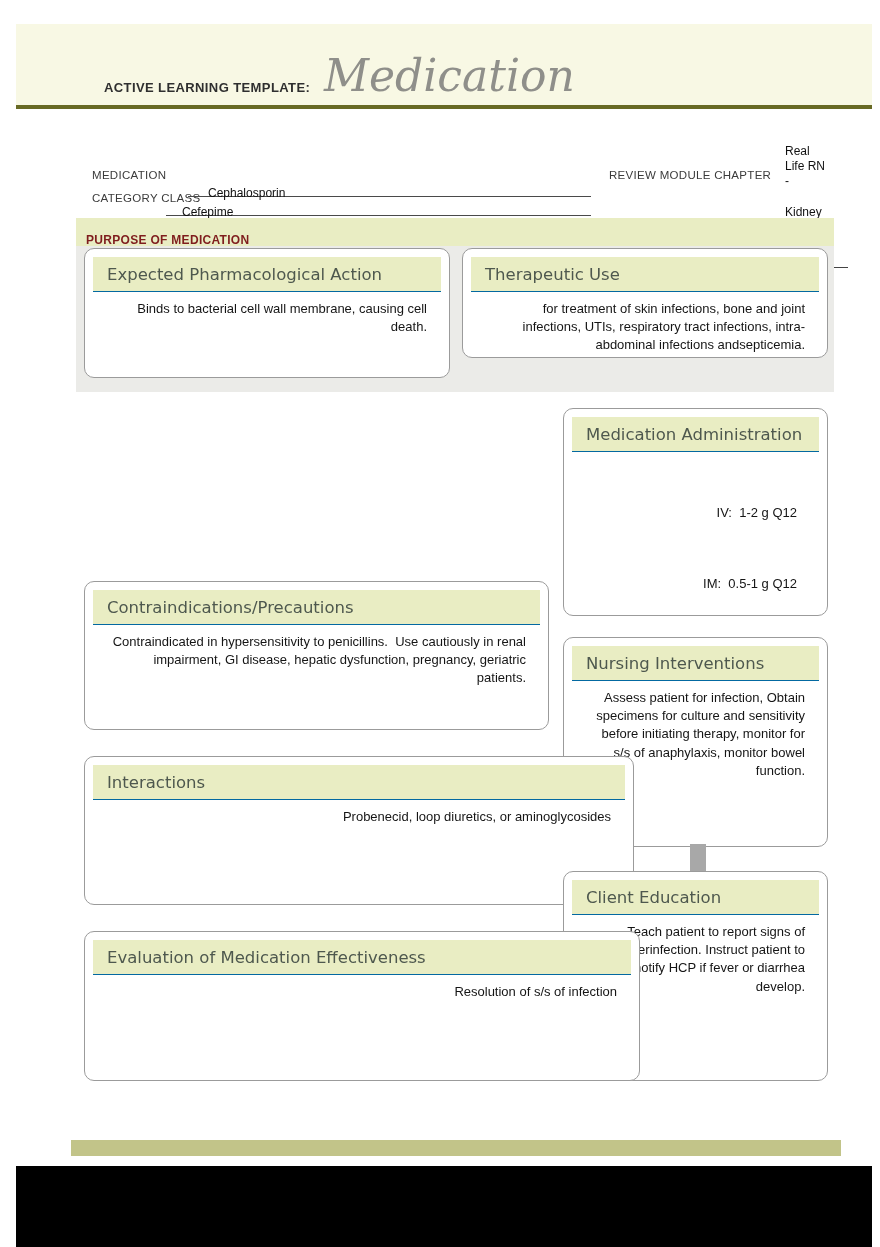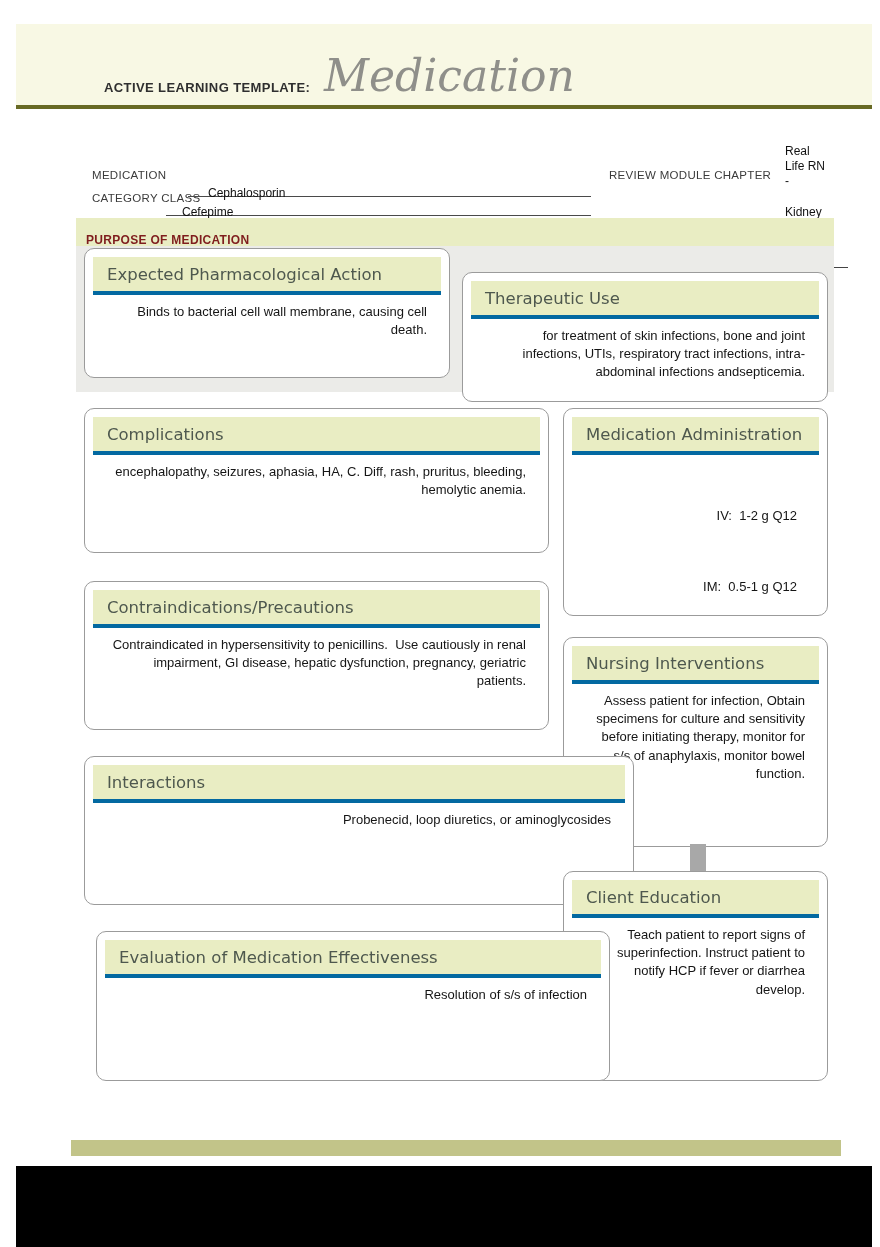--- a/index.html
+++ b/index.html
@@ -33,32 +33,32 @@
   .fill-line{position:absolute;border-bottom:1px solid #4a4a4a;font-size:12px;color:#111;}
   .medication-line{left:150px;top:140px;width:425px;height:19px;padding-left:8px;margin-top:41px;}
   .category-line{left:172px;top:162px;width:403px;height:19px;padding-left:12px;}
 
   
   .purpose-band{position:absolute;left:60px;top:202px;width:758px;height:28px;background:var(--section-band);font-size:12px;font-weight:bold;color:#7f1d1d;letter-spacing:.3px;line-height:28px;padding-left:10px;}
   .purpose-panel{position:absolute;left:60px;top:230px;width:758px;height:146px;background:var(--panel-gray);}
 
   
   .box{position:absolute;background:#fff;border:1px solid var(--box-border);border-radius:10px;overflow:hidden;}
-  .box-head{background:var(--box-header);border-bottom:4px solid #0369a1;padding:8px 14px 7px 14px;font-family:"DejaVu Sans","Liberation Sans",sans-serif;font-size:16.5px;color:var(--title-text);}
+  .box-head{background:var(--box-header);border-bottom:1px solid #0369a1;padding:8px 14px 7px 14px;font-family:"DejaVu Sans","Liberation Sans",sans-serif;font-size:16.5px;color:var(--title-text);}
   .box-body{padding:8px 14px;font-size:13px;color:#151515;line-height:1.4;white-space:pre-wrap;text-align:right;}
 
   .box-expected{left:68px;top:232px;width:366px;height:130px;}
-  .box-therapeutic{left:446px;top:232px;width:366px;height:130px;margin-top:24px;}
+  .box-therapeutic{left:446px;top:232px;width:366px;height:110px;}
   .box-complications{left:68px;top:392px;width:465px;height:145px;}
   .box-administration{left:547px;top:392px;width:265px;height:208px;}
   .box-contraindications{left:68px;top:565px;width:465px;height:149px;}
   .box-interventions{left:547px;top:621px;width:265px;height:210px;}
   .box-interactions{left:68px;top:740px;width:550px;height:149px;}
   .box-education{left:547px;top:855px;width:265px;height:210px;}
-  .box-evaluation{left:80px;top:915px;width:514px;height:150px;}
+  .box-evaluation{left:68px;top:915px;width:556px;height:150px;}
 
   .connector{position:absolute;left:674px;top:828px;width:11px;height:30px;background:#a8a8a8;}
 
   
   .footer-rule{position:absolute;left:55px;top:1124px;width:770px;height:2px;background:#c2c489;}
   .footer-black{position:absolute;left:0;top:1150px;width:880px;height:85px;background:var(--footer-black);}
   .footer-olive{position:absolute;left:0;top:1235px;width:880px;height:12px;background:var(--footer-olive);}
 </style>
 </head>
 <body>
@@ -93,24 +93,20 @@
   <section class="box box-expected">
     <div class="box-head">Expected Pharmacological Action</div>
     <div class="box-body">Binds to bacterial cell wall membrane, causing cell death.</div>
   </section>
 
   <section class="box box-therapeutic">
     <div class="box-head">Therapeutic Use</div>
     <div class="box-body">for treatment of skin infections, bone and joint infections, UTIs, respiratory tract infections, intra-abdominal infections andsepticemia.</div>
   </section>
 
-  <section class="box box-complications">
-    <div class="box-head">Complications</div>
-    <div class="box-body">encephalopathy, seizures, aphasia, HA, C. Diff, rash, pruritus, bleeding, hemolytic anemia.</div>
-  </section>
 
   <section class="box box-administration">
     <div class="box-head">Medication Administration</div>
     <div class="box-body">
       <div>IV:  1-2 g Q12</div>
       <div>IM:  0.5-1 g Q12</div>
     </div>
   </section>
 
   <section class="box box-contraindications">

